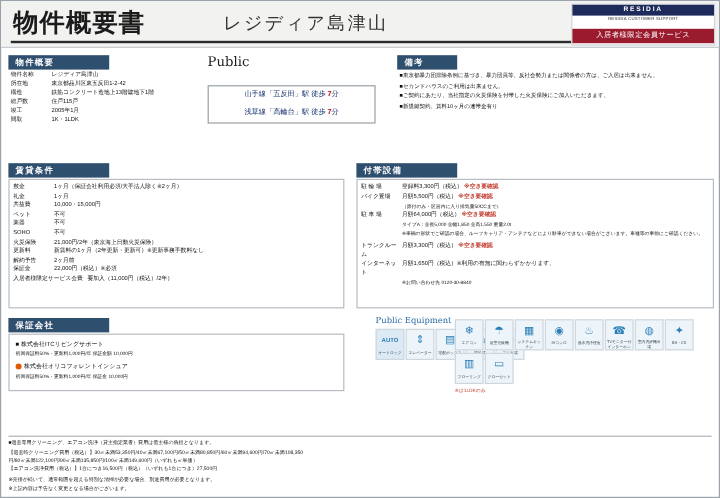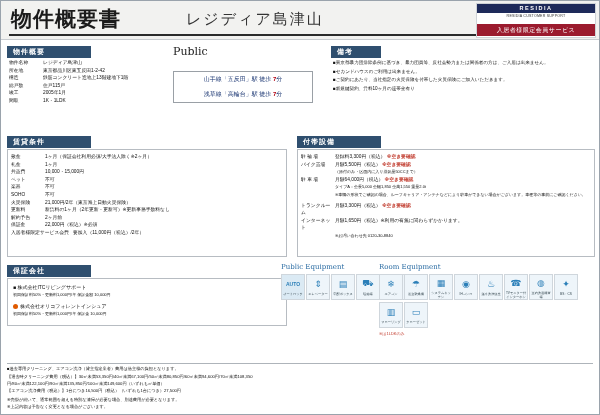--- a/index.html
+++ b/index.html
@@ -271,21 +271,21 @@
   <div class="panel" style="left:6px;top:277px;width:280px;height:48px;"></div>
   <div class="kv" style="left:12px;top:282px;width:270px;">
     <div>■ 株式会社ITCリビングサポート</div>
     <div class="tiny">初回保証料50%・更新料1,000円/年 保証金額 10,000円</div>
     <div style="margin-top:3px;">
       <span class="orico"></span><span>株式会社オリコフォレントインシュア</span>
     </div>
     <div class="tiny">初回保証料50%・更新料1,000円/年 保証金 10,000円</div>
   </div>
 
-  <div class="eqwrap" style="left:280px;top:262px;">
+  <div class="eqwrap" style="left:312px;top:262px;">
     <div class="eq-h">Public Equipment</div>
     <div class="icons" style="margin-top:3px;width:130px;">
       <div class="icon blue">
           <div class="glyph" style="font-size:5px;font-weight:bold;">AUTO</div>
           <div class="cap">オートロック</div>
         </div>
       <div class="icon pale">
           <div class="glyph">⇕</div>
           <div class="cap">エレベーター</div>
         </div>
@@ -298,21 +298,20 @@
           <div class="cap">駐輪場</div>
         </div>
       <div class="icon pale">
           <div class="glyph">♻</div>
           <div class="cap">ゴミ置場</div>
         </div>
     </div>
   </div>
 
   <div class="eqwrap" style="left:378px;top:262px;">
-    <div class="eq-h">Room Equipment</div>
     <div class="icons" style="margin-top:3px;width:212px;">
       <div class="icon pale">
           <div class="glyph">❄</div>
           <div class="cap">エアコン</div>
         </div>
       <div class="icon pale">
           <div class="glyph">☂</div>
           <div class="cap">浴室乾燥機</div>
         </div>
       <div class="icon pale">

